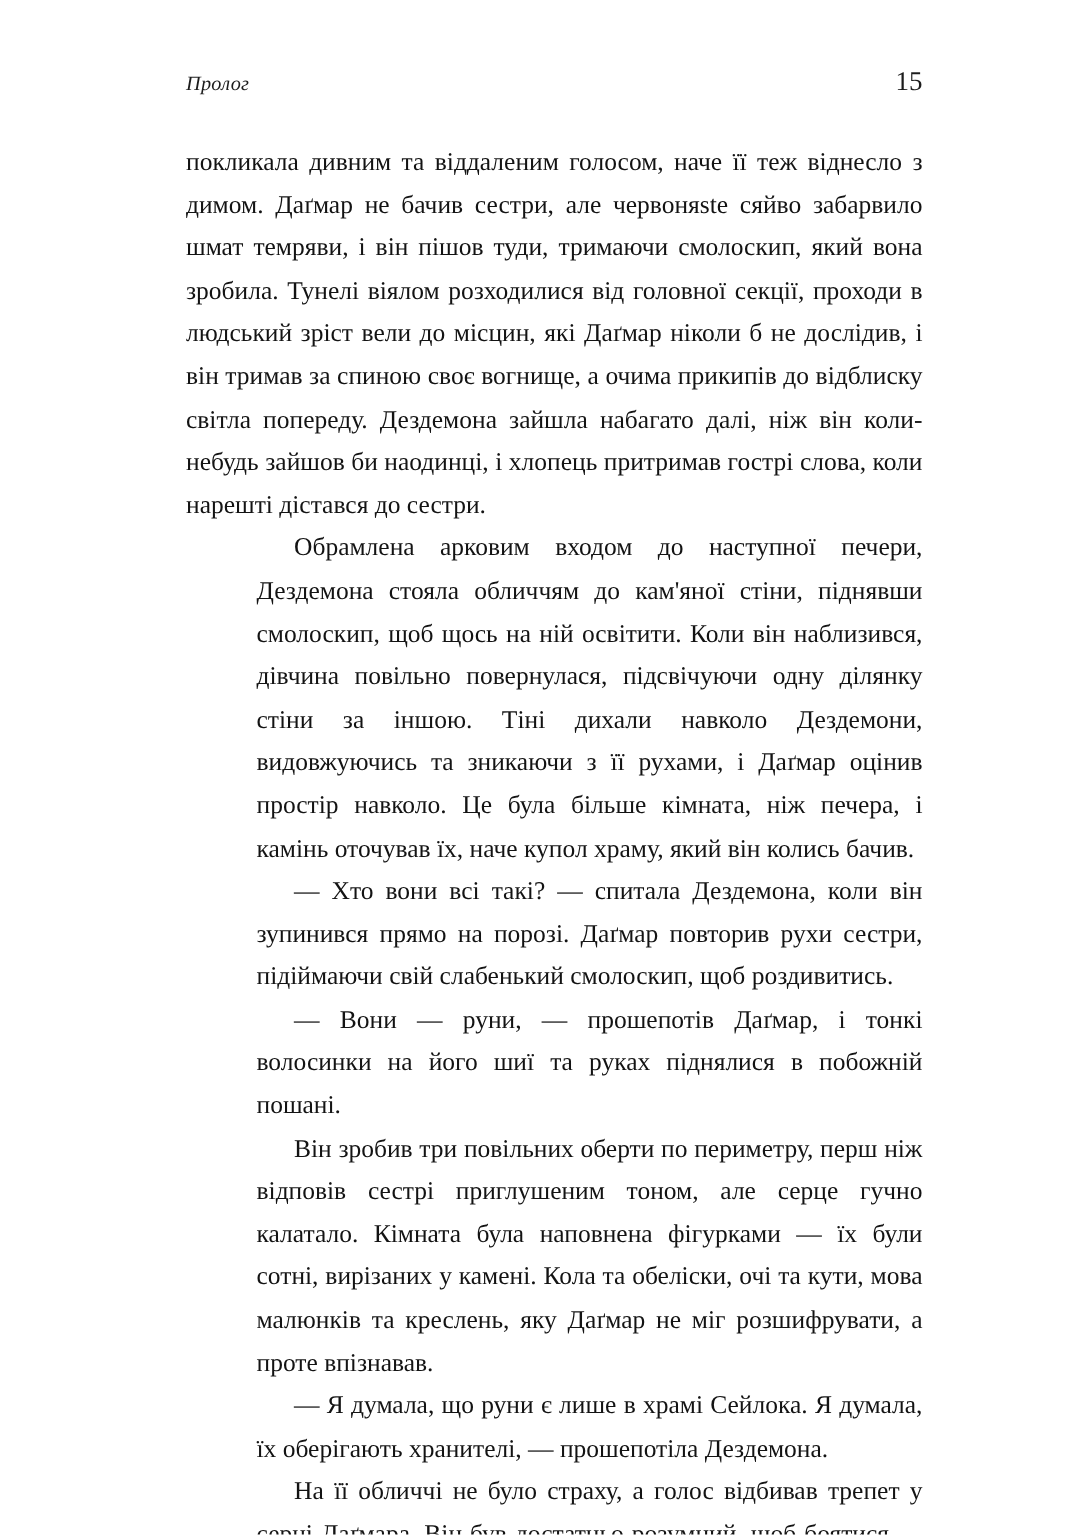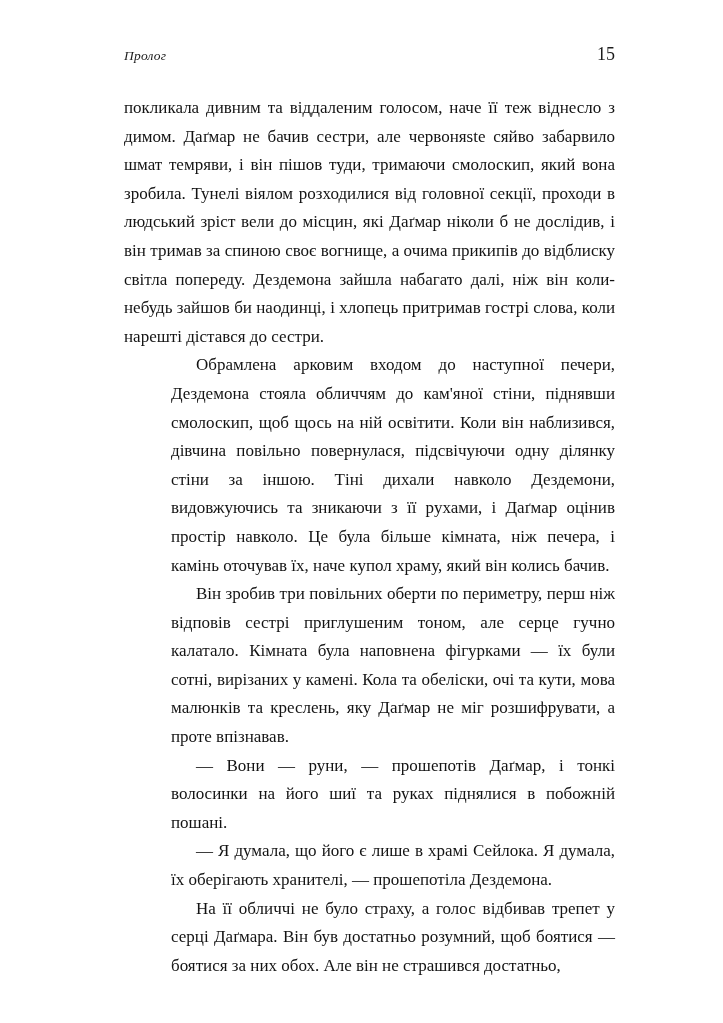--- a/index.html
+++ b/index.html
@@ -64,19 +64,20 @@
 <div class="page">
 
   <div class="running-head">
     <div class="chapter">Пролог</div>
     <div class="folio">15</div>
   </div>
 
   <div class="body-text">
     <p class="noindent">покликала дивним та віддаленим голосом, наче її теж віднесло з димом. Даґмар не бачив сестри, але червоняste сяйво забарвило шмат темряви, і він пішов туди, тримаючи смолоскип, який вона зробила. Тунелі віялом розходилися від головної секції, проходи в людський зріст вели до місцин, які Даґмар ніколи б не дослідив, і він тримав за спиною своє вогнище, а очима прикипів до відблиску світла попереду. Дездемона зайшла набагато далі, ніж він коли-небудь зайшов би наодинці, і хлопець притримав гострі слова, коли нарешті дістався до сестри.</p>
     <p class="indent">Обрамлена арковим входом до наступної печери, Дездемона стояла обличчям до кам'яної стіни, піднявши смолоскип, щоб щось на ній освітити. Коли він наблизився, дівчина повільно повернулася, підсвічуючи одну ділянку стіни за іншою. Тіні дихали навколо Дездемони, видовжуючись та зникаючи з її рухами, і Даґмар оцінив простір навколо. Це була більше кімната, ніж печера, і камінь оточував їх, наче купол храму, який він колись бачив.</p>
+    <p class="indent">— Хто вони всі такі? — спитала Дездемона, коли він зупинився прямо на порозі. Даґмар повторив рухи сестри, підіймаючи свій слабенький смолоскип, щоб роздивитись.</p>
+    <p class="indent">— Вони — руни, — прошепотів Даґмар, і тонкі волосинки на його шиї та руках піднялися в побожній пошані.</p>
     <p class="indent">Він зробив три повільних оберти по перимeтру, перш ніж відповів сестрі приглушеним тоном, але серце гучно калатало. Кімната була наповнена фігурками — їх були сотні, вирізаних у камені. Кола та обеліски, очі та кути, мова малюнків та креслень, яку Даґмар не міг розшифрувати, а проте впізнавав.</p>
-    <p class="indent">— Вони — руни, — прошепотів Даґмар, і тонкі волосинки на його шиї та руках піднялися в побожній пошані.</p>
-    <p class="indent">— Я думала, що його є лише в храмі Сейлока. Я думала, їх оберігають хранителі, — прошепотіла Дездемона.</p>
+    <p class="indent">— Я думала, що руни є лише в храмі Сейлока. Я думала, їх оберігають хранителі, — прошепотіла Дездемона.</p>
     <p class="indent">На її обличчі не було страху, а голос відбивав трепет у серці Даґмара. Він був достатньо розумний, щоб боятися — боятися за них обох. Але він не страшився достатньо,</p>
   </div>
 
 </div>
 
 </body></html>

